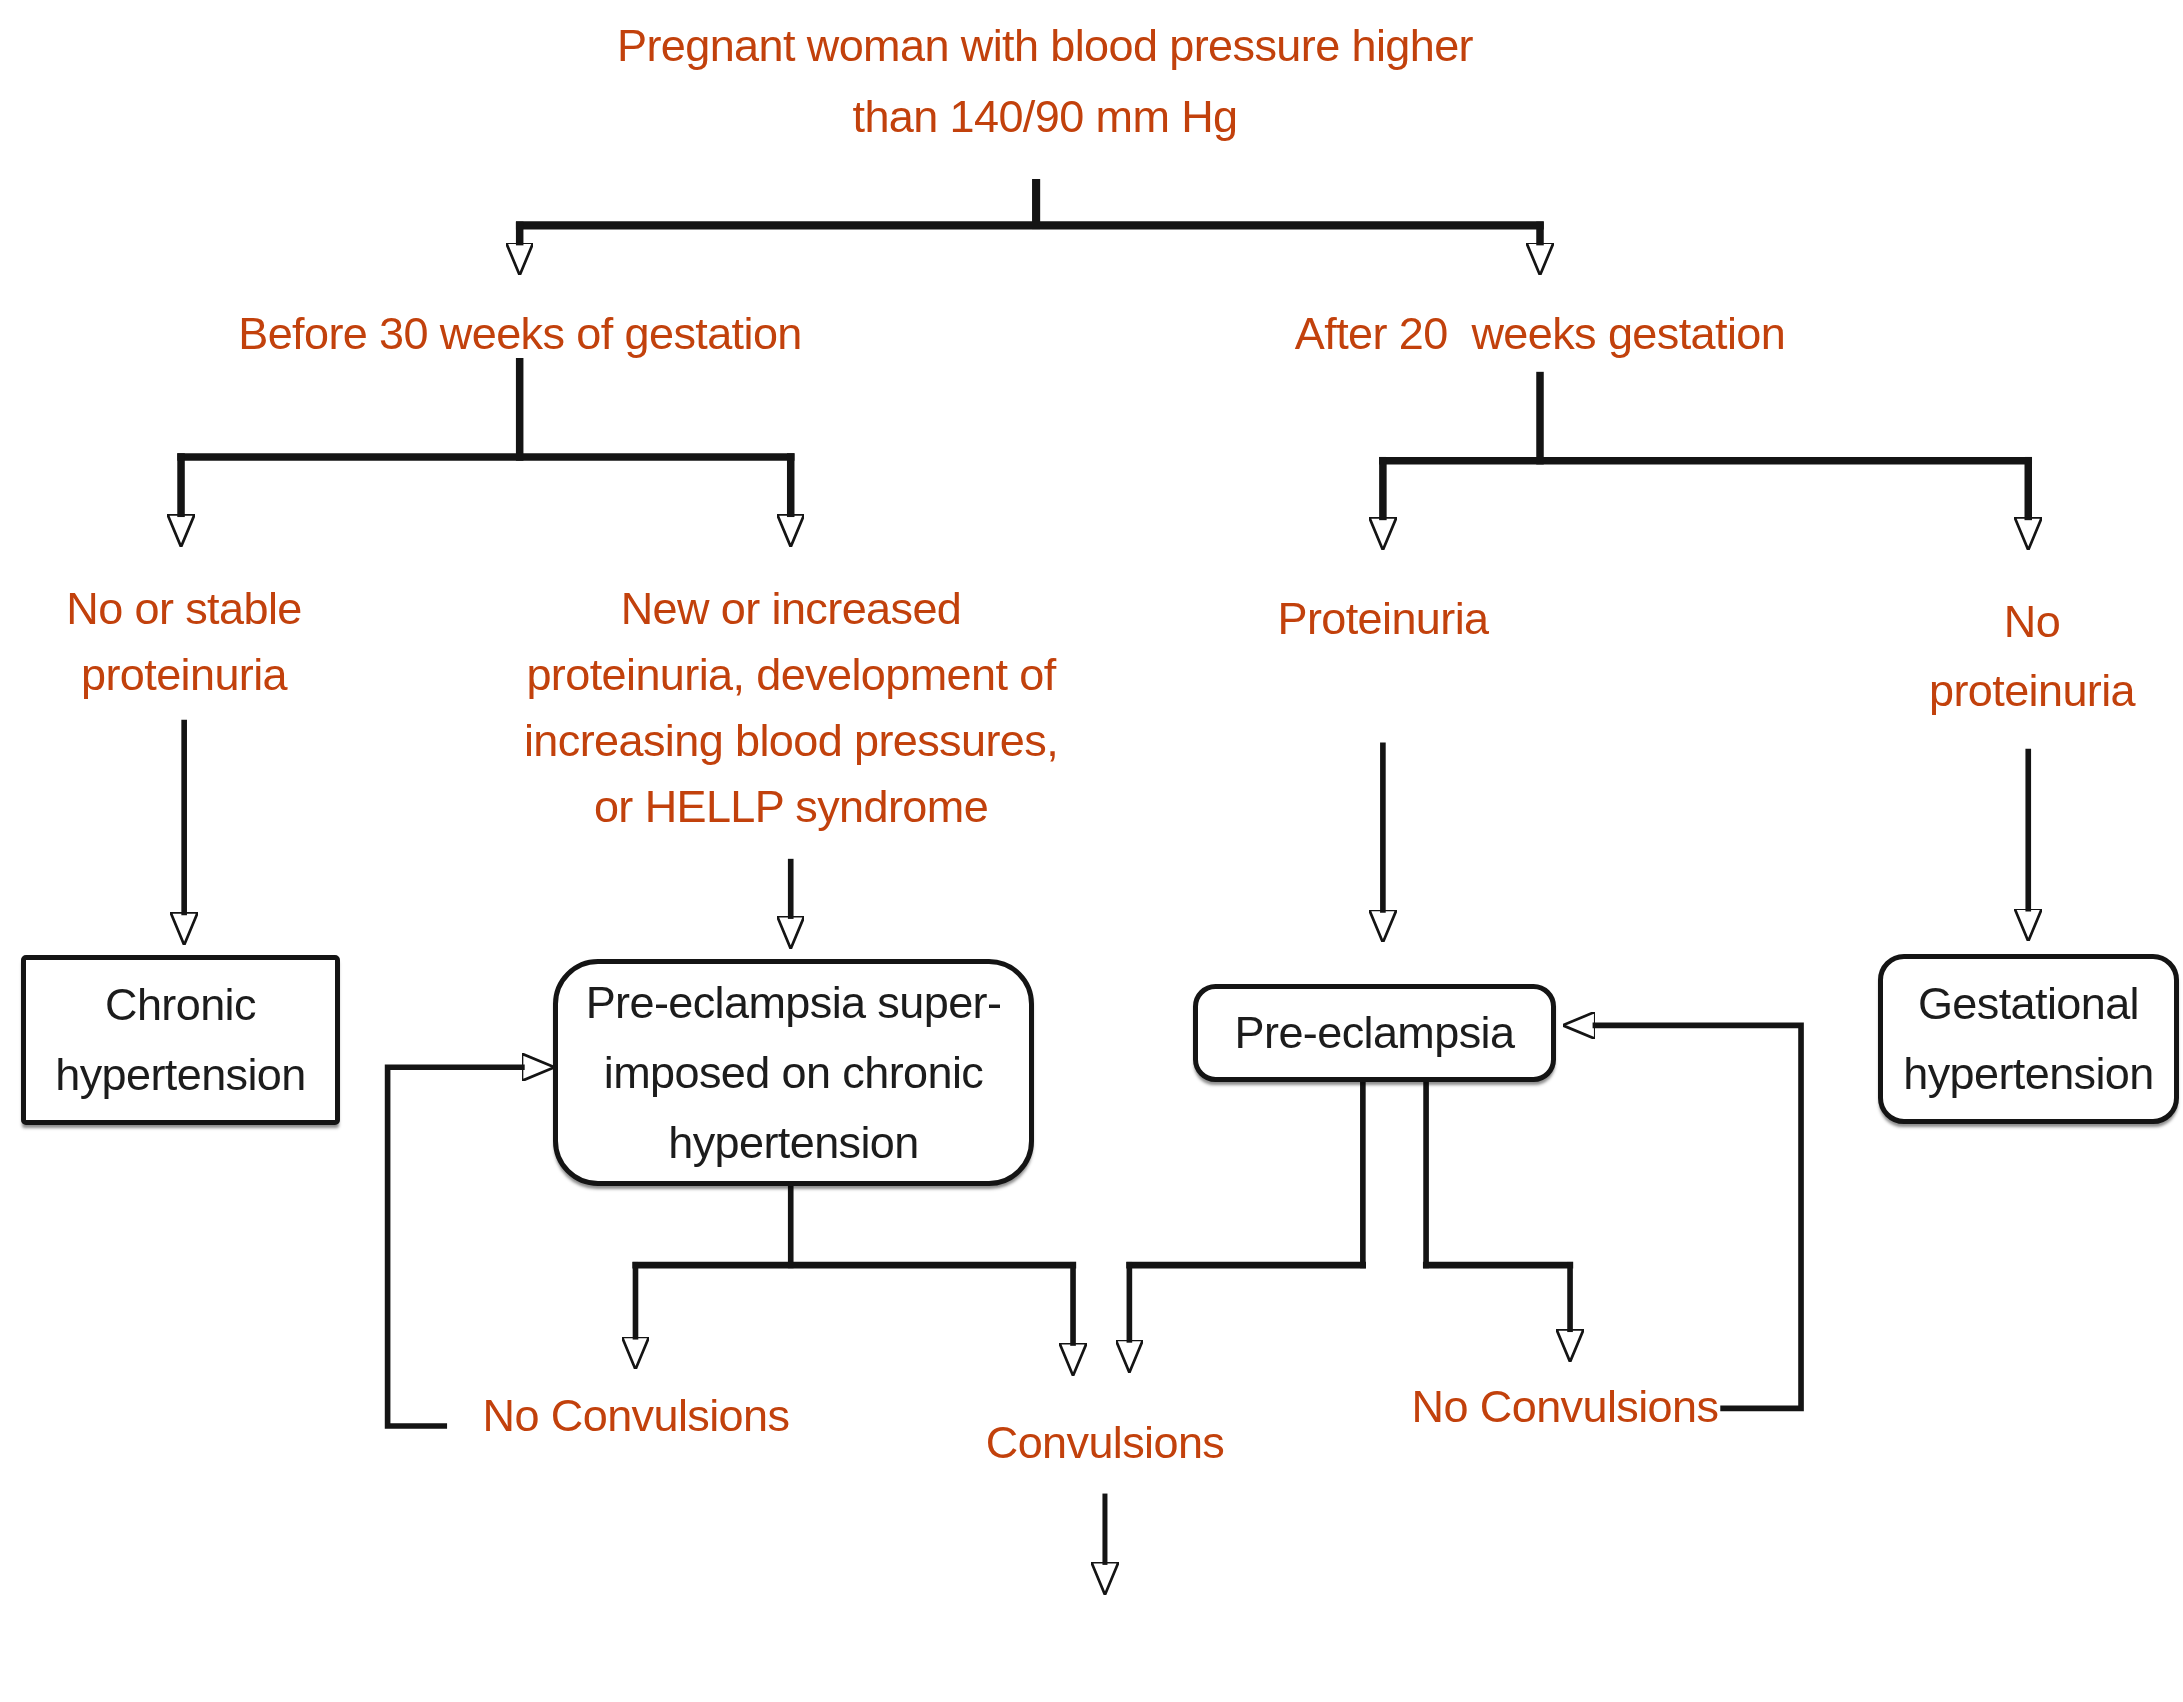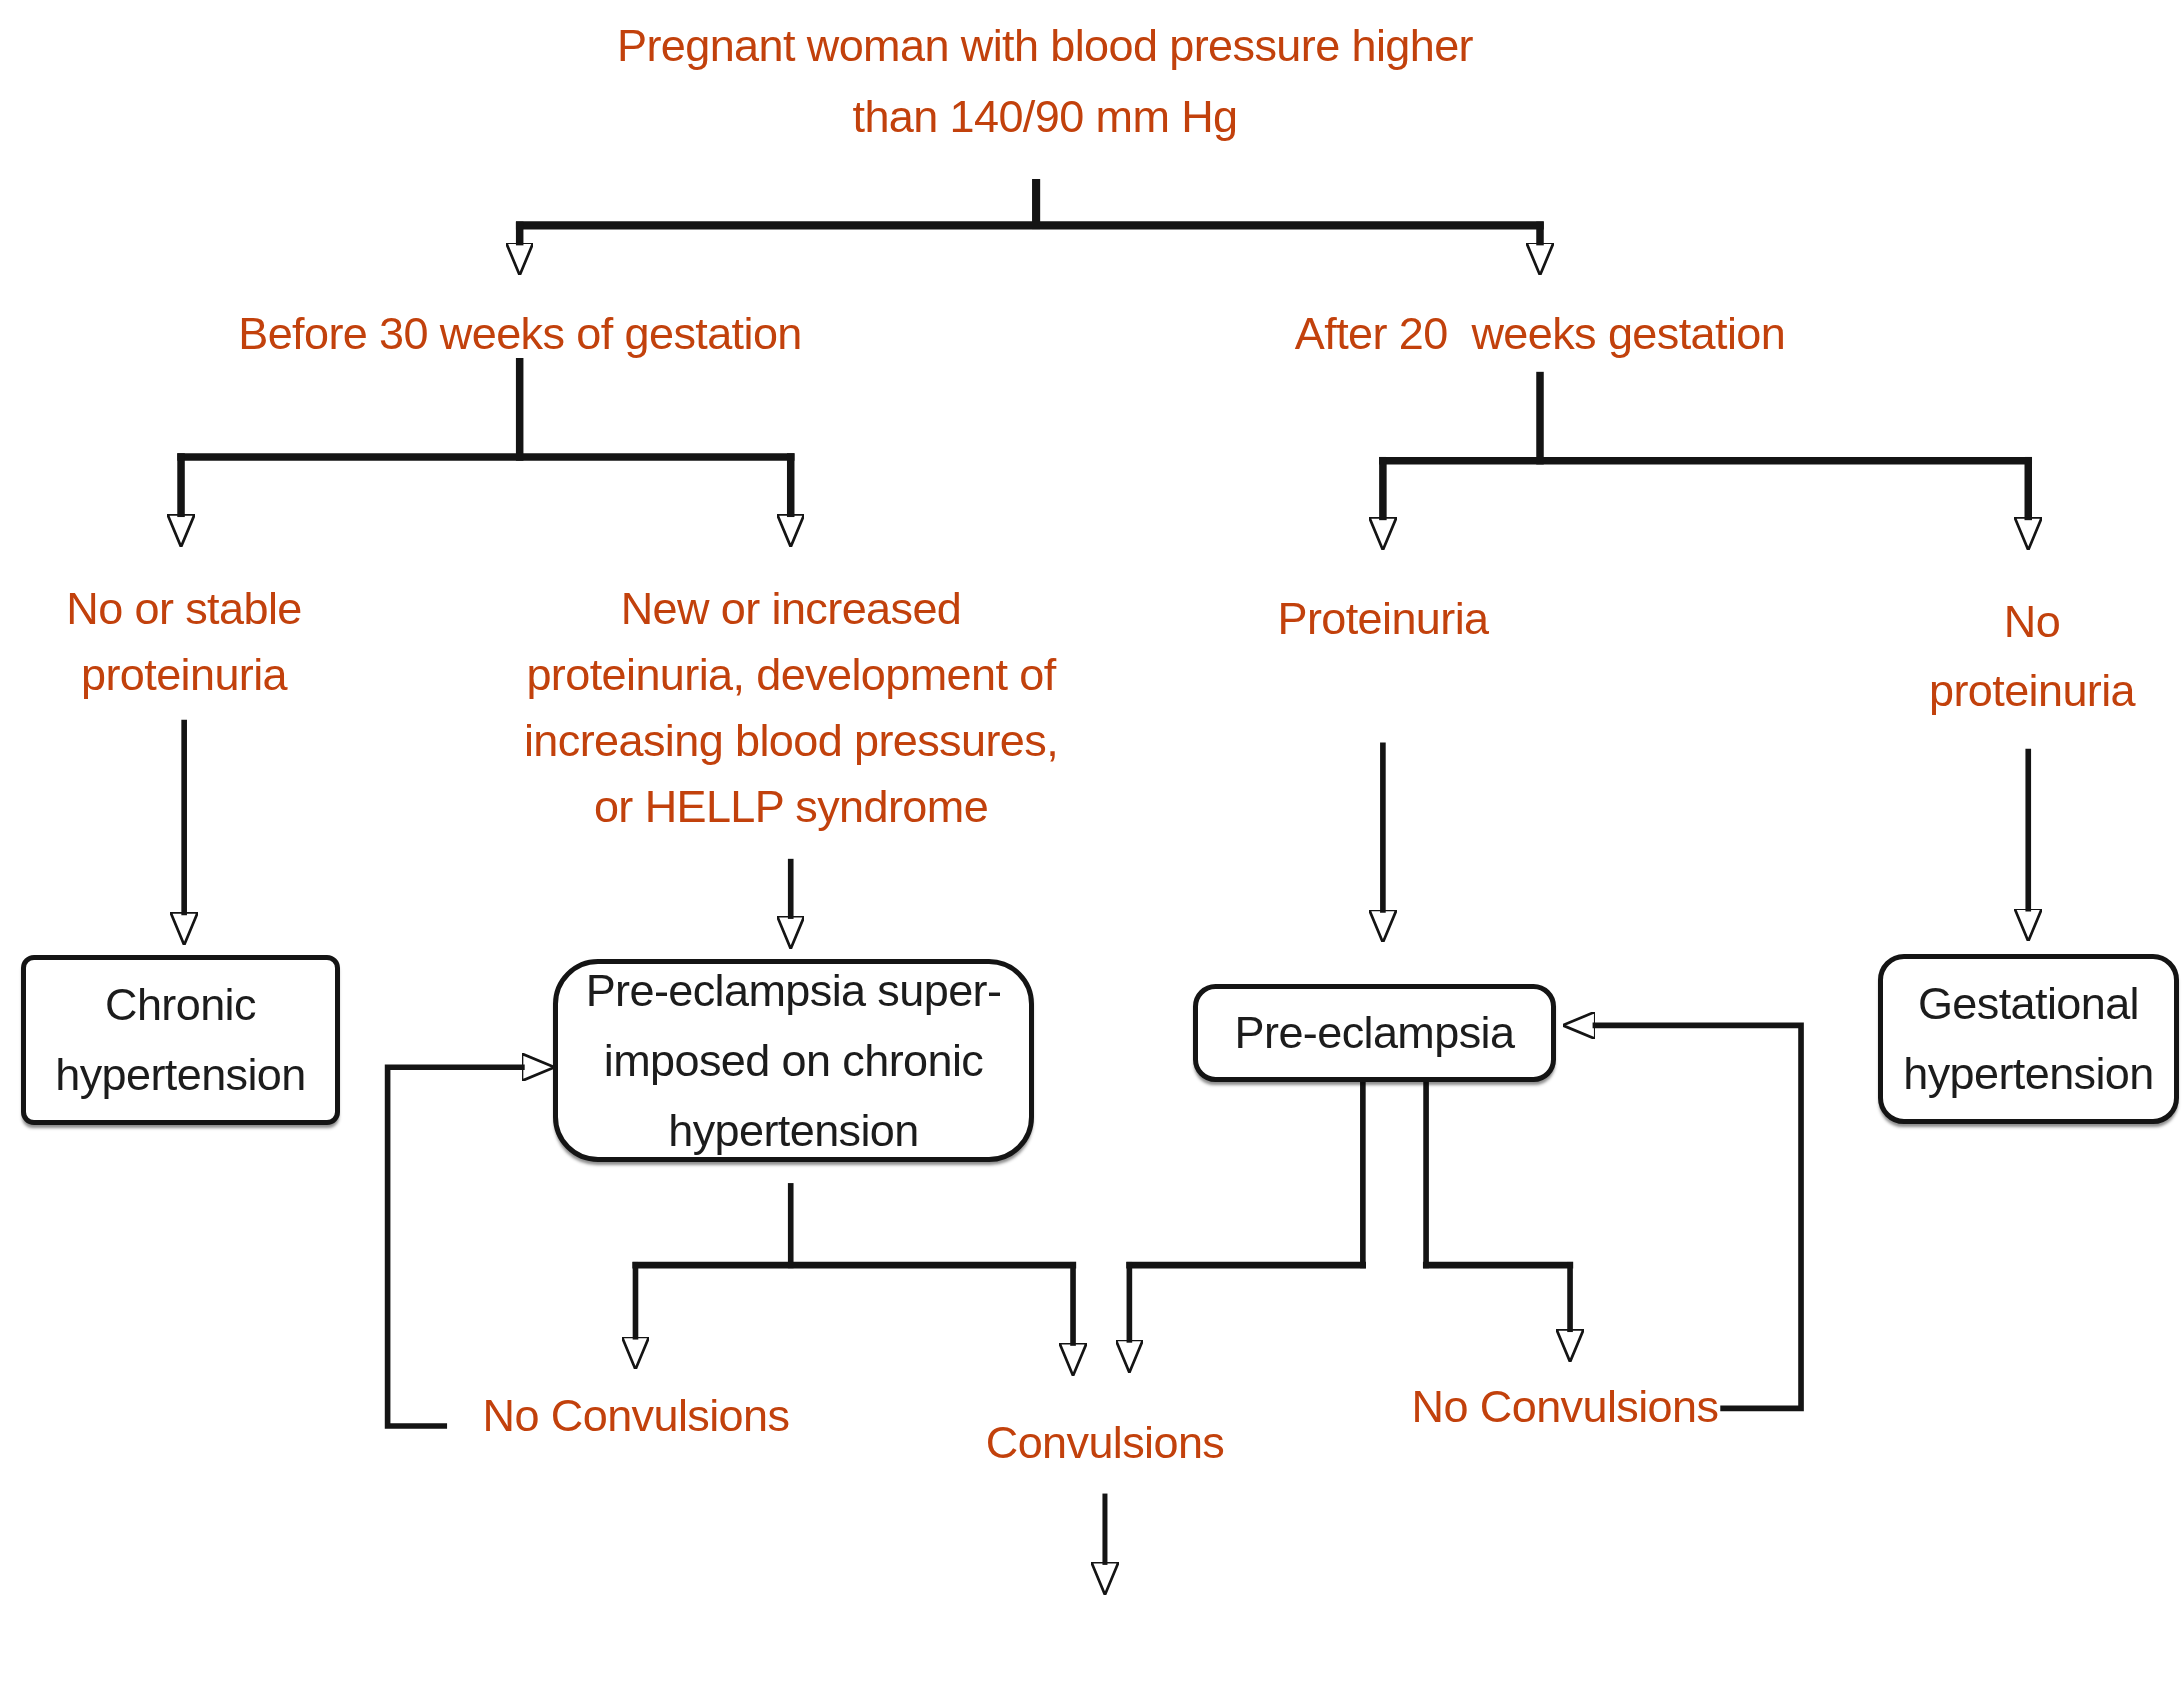--- a/index.html
+++ b/index.html
@@ -102,23 +102,23 @@
 
   <div class="lbl multi" style="left:184px;top:576px;">No or stable
 proteinuria</div>
   <div class="lbl multi" style="left:791px;top:576px;">New or increased
 proteinuria, development of
 increasing blood pressures,
 or HELLP syndrome</div>
   <div class="lbl" style="left:1383px;top:584px;">Proteinuria</div>
   <div class="lbl" style="left:2032px;top:587px;">No proteinuria</div>
 
-  <div class="box" style="left:21px;top:955px;width:319px;height:170px;border-radius:13px;">Chronic
+  <div class="box" style="left:21px;top:955px;width:319px;height:170px;border-radius:5px;">Chronic
 hypertension</div>
-  <div class="box" style="left:553px;top:959px;width:481px;height:203px;border-radius:45px;">Pre-eclampsia super-
+  <div class="box" style="left:553px;top:959px;width:481px;height:227px;border-radius:45px;">Pre-eclampsia super-
 imposed on chronic
 hypertension</div>
   <div class="box" style="left:1193px;top:956px;width:363px;height:98px;border-radius:22.5px;margin-top:28px;">Pre-eclampsia</div>
   <div class="box" style="left:1878px;top:954px;width:301px;height:170px;border-radius:26px;">Gestational
 hypertension</div>
 
   <div class="lbl" style="left:636px;top:1381px;">No Convulsions</div>
   <div class="lbl" style="left:1105px;top:1408px;">Convulsions</div>
   <div class="lbl" style="left:1565px;top:1372px;">No Convulsions</div>
 

